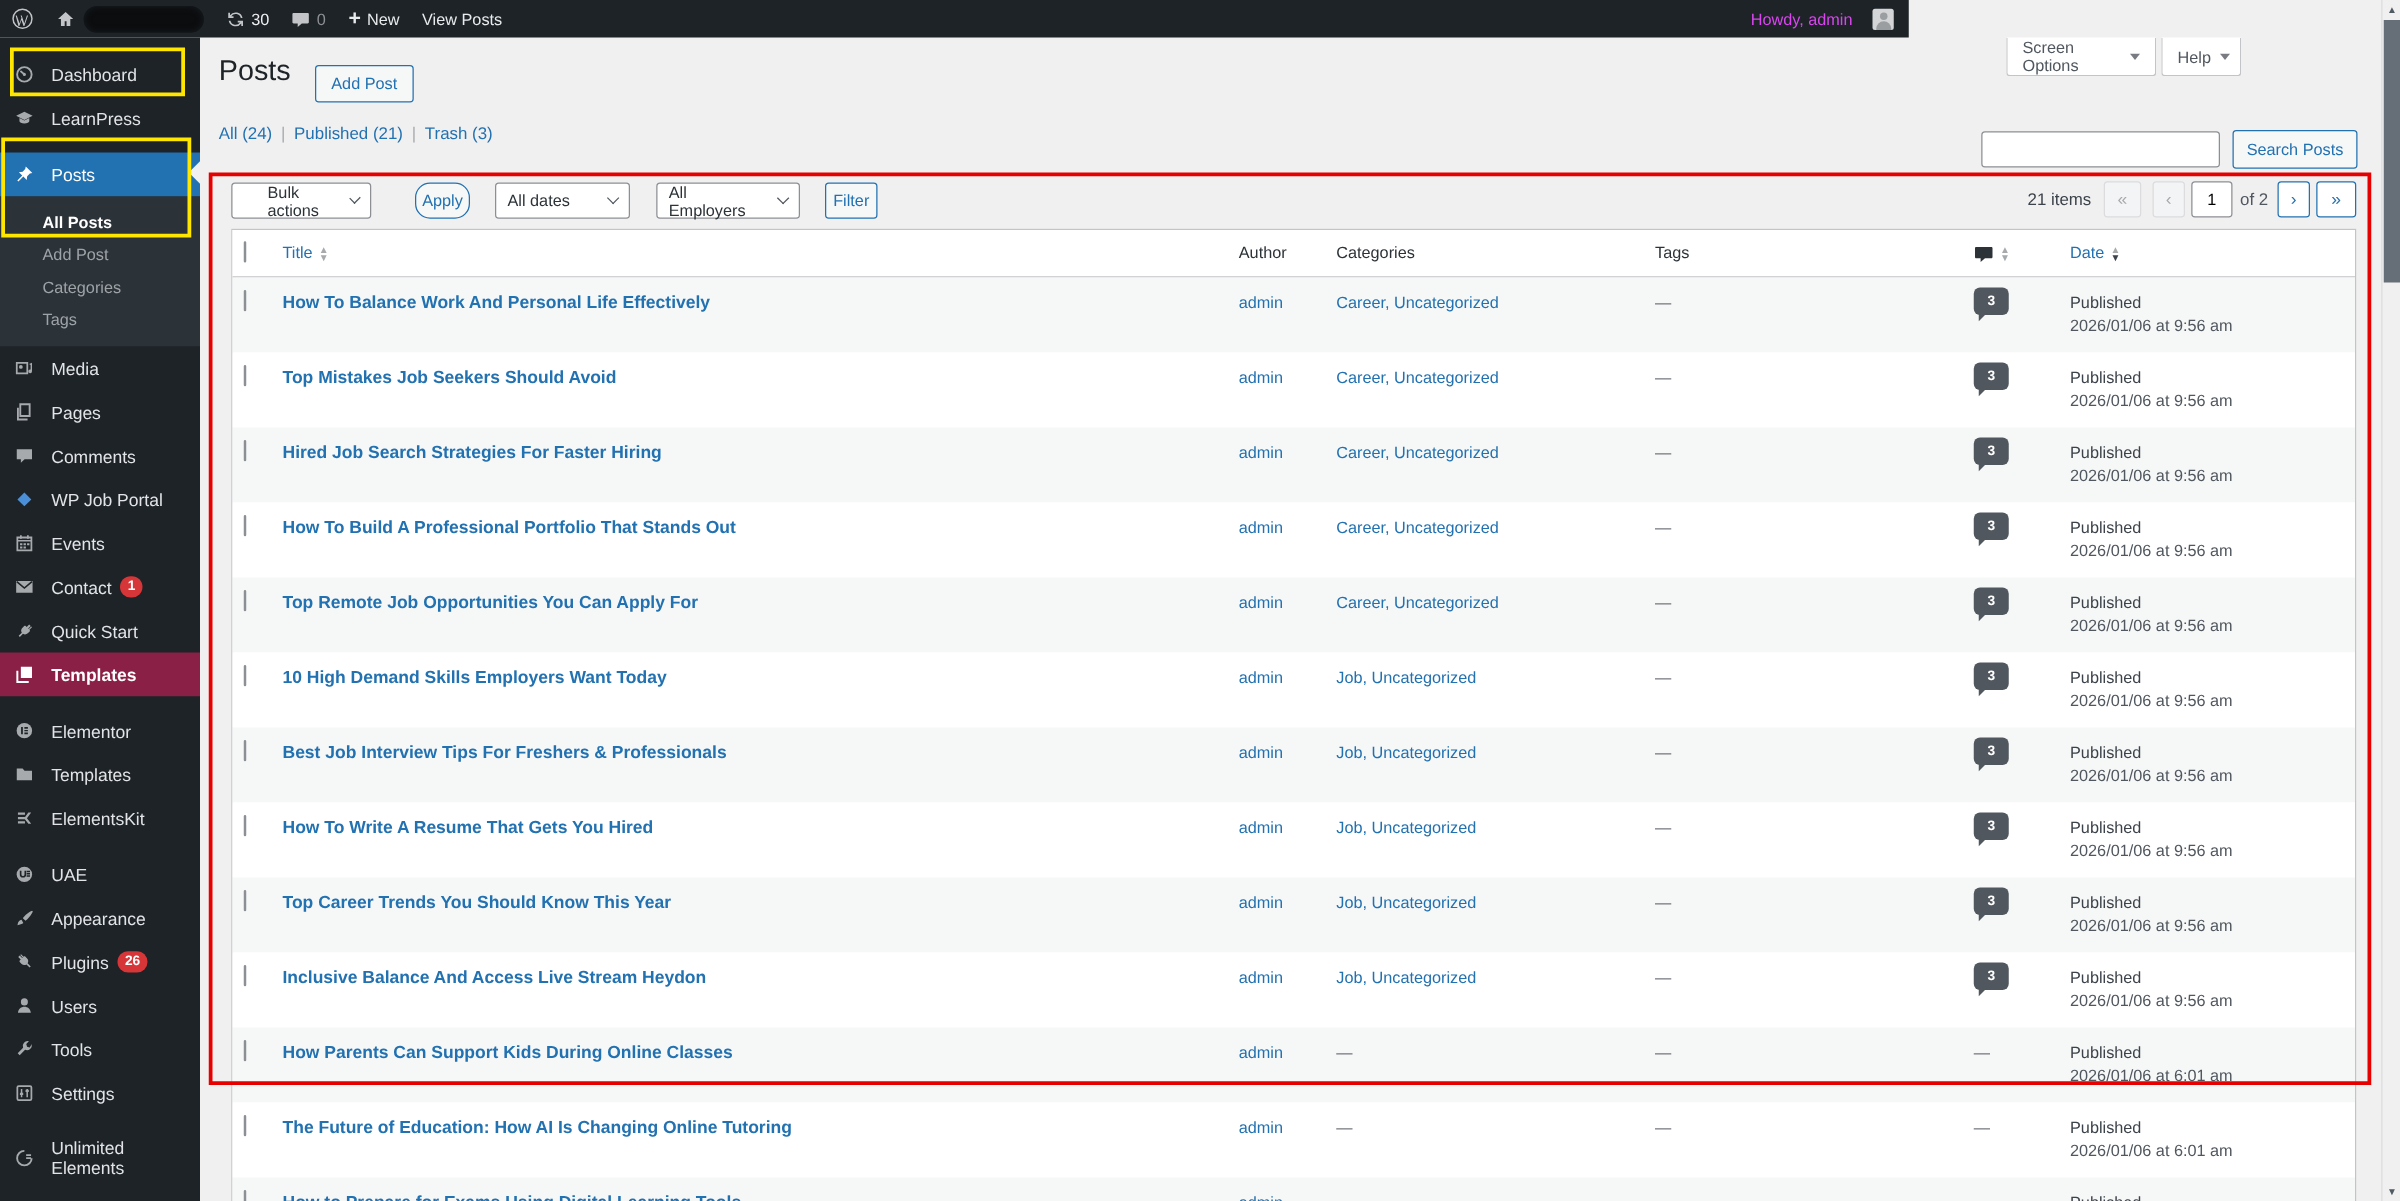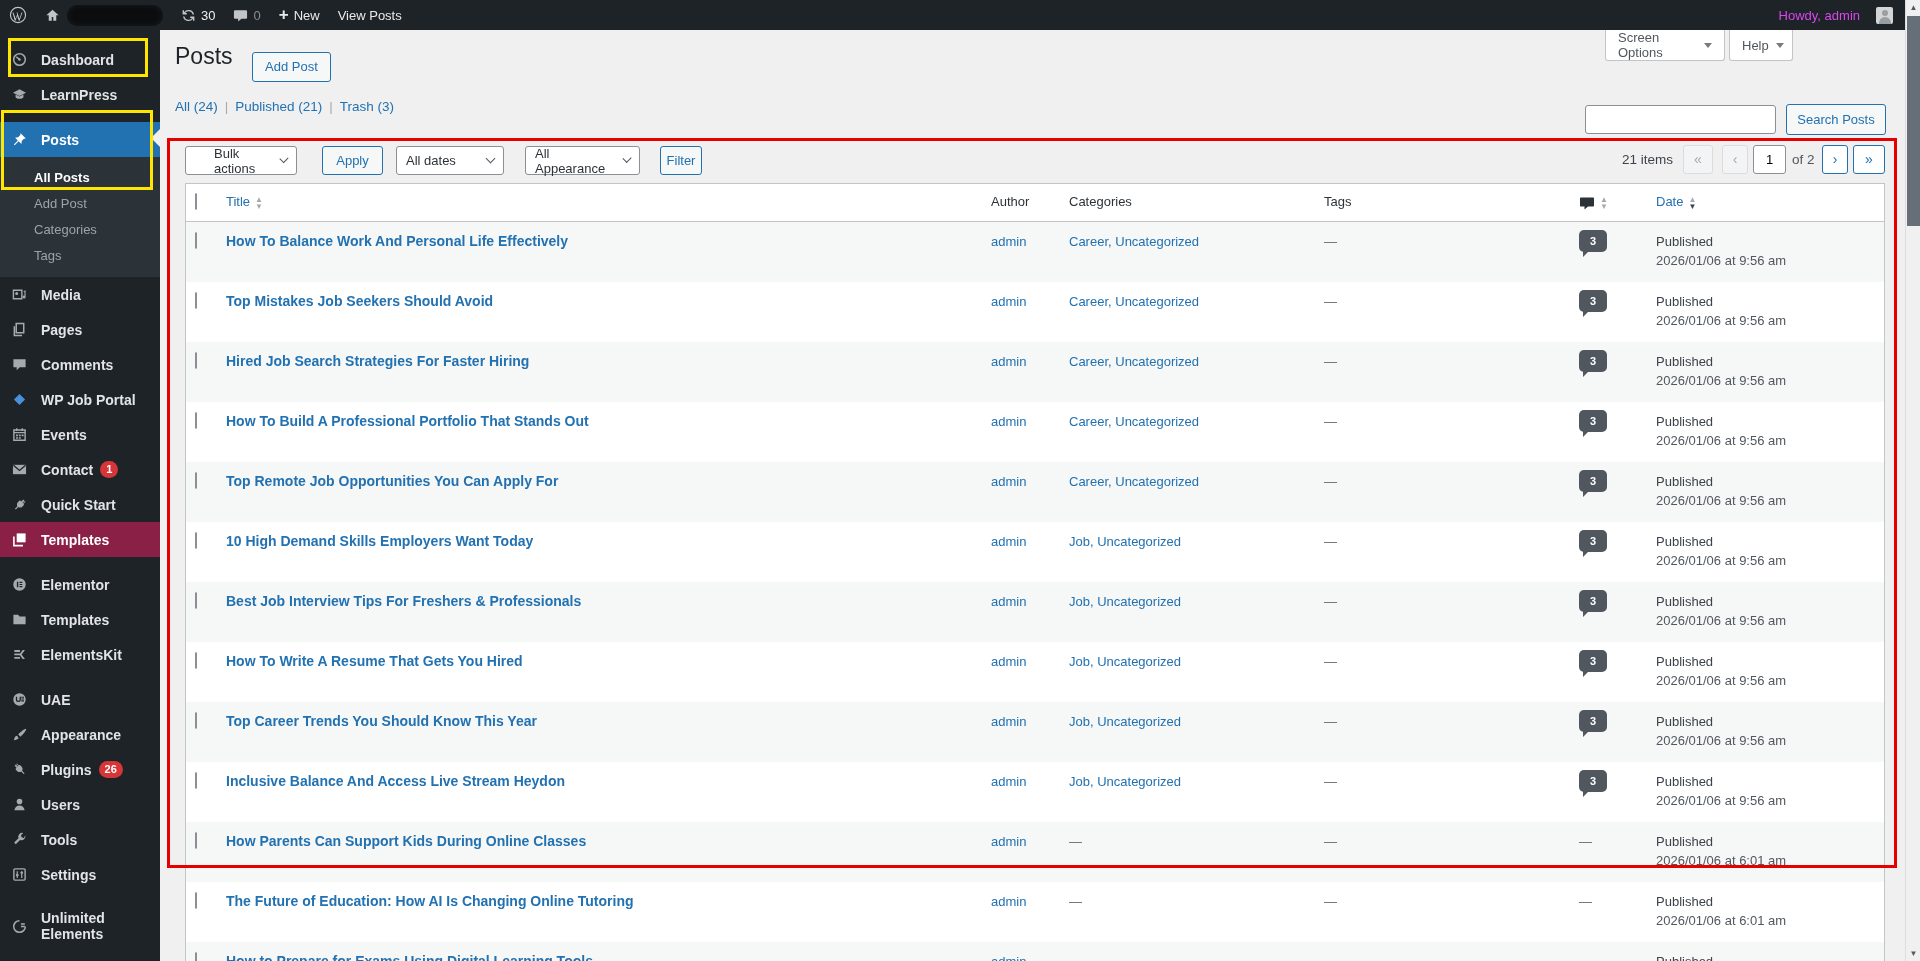--- a/index.html
+++ b/index.html
@@ -1,37 +1,37 @@
 <!DOCTYPE html>
 <html><head>
 <meta charset="utf-8">
 <style>
   * { margin:0; padding:0; box-sizing:border-box; }
   html,body { width:1920px; height:961px; overflow:hidden; }
   body { position:relative; font-family:"Liberation Sans", sans-serif; background:#f0f0f1; color:#3c434a; }
   a { text-decoration:none; }
 
   
-  #adminbar { position:absolute; left:0; top:0; width:1905px; height:30px; background:#1d2327; display:flex; align-items:center; z-index:50; color:#c3c4c7; font-size:13px; }
+  #adminbar { position:absolute; left:0; top:0; width:1527px; height:30px; background:#1d2327; display:flex; align-items:center; z-index:50; color:#c3c4c7; font-size:13px; }
   .ab-item { display:flex; align-items:center; gap:5px; height:30px; padding:0 9px; color:#e8eaec; cursor:pointer; }
   .ab-item svg { display:block; }
   #ab-site-blur { width:96px; height:21px; border-radius:11px; background:#0b0d0f; box-shadow:inset 0 0 6px #1a1d20; margin-left:2px; }
   .ab-count { color:#f0f0f1; }
   .ab-count.zero { color:#8c8f94; }
   .ab-plus { font-size:17px; font-weight:700; line-height:1; margin-top:-2px; }
   #ab-right { margin-left:auto; display:flex; align-items:center; gap:16px; padding-right:12px; color:#d946ef; }
   #ab-avatar { width:17px; height:17px; background:#d3d5d7; border-radius:2px; position:relative; overflow:hidden; }
   #ab-avatar::before { content:""; position:absolute; left:5.5px; top:3px; width:6px; height:6px; border-radius:50%; background:#9b9ea1; }
   #ab-avatar::after  { content:""; position:absolute; left:2.5px; top:10px; width:12px; height:8px; border-radius:6px 6px 0 0; background:#9b9ea1; }
 
   
   #sidebar { position:absolute; left:0; top:30px; width:160px; height:931px; background:#1d2327; padding-top:12px; z-index:10; overflow:hidden; }
   .menu-item { display:flex; align-items:center; min-height:35px; padding:0 8px 0 12px; color:#e2e4e7; font-size:14px; cursor:pointer; position:relative; }
   .menu-item .mi-icon { width:20px; color:#a7aaad; flex:0 0 20px; display:flex; align-items:center; margin-right:9px; }
-  .menu-item .mi-label { line-height:16px;font-weight:bold; }
+  .menu-item .mi-label { line-height:16px; }
   .menu-item.h48 { min-height:48px; }
   .menu-item.active-blue { background:#2271b1; color:#fff; }
   .menu-item.active-blue .mi-icon { color:#fff; }
   .menu-item.active-maroon { background:#8a2045; color:#fff; }
   .menu-item.active-maroon .mi-label { font-weight:700; }
   .menu-item.active-maroon .mi-icon { color:#fff; }
   .menu-gap { height:10px; }
   .submenu { background:#2c3338; padding:8px 0; }
   .submenu-item { height:26px; line-height:26px; padding-left:34px; font-size:13px; color:#9ea3a8; cursor:pointer; }
   .submenu-item.current { color:#fff; font-weight:700; }
@@ -51,21 +51,21 @@
   #search-input { position:absolute; left:1585px; top:105px; width:191px; height:29px; border:1px solid #8c8f94; border-radius:3px; background:#fff; padding:0 8px; font-size:13px; font-family:"Liberation Sans",sans-serif; }
   #search-btn { position:absolute; left:1786px; top:104px; width:100px; height:31px; background:#f6f7f7; border:1px solid #2271b1; border-radius:3px; color:#2271b1; font-size:13px; cursor:pointer; }
 
   
   .wpselect { position:absolute; top:146px; height:29px; background:#fff; border:1px solid #8c8f94; border-radius:3px; font-size:13px; color:#2c3338; display:flex; align-items:center; justify-content:space-between; padding:0 9px; cursor:pointer; }
   .chev { width:7px; height:7px; border-right:1.6px solid #50575e; border-bottom:1.6px solid #50575e; transform:rotate(45deg); margin-top:-4px; margin-left:10px; }
   #bulk-select { left:185px; width:112px;padding-left:28px; }
   #dates-select { left:396px; width:108px; }
   #cats-select { left:525px; width:115px; }
   .sec-btn { position:absolute; top:146px; height:29px; background:#f6f7f7; border:1px solid #2271b1; border-radius:3px; color:#2271b1; font-size:13px; cursor:pointer; }
-  #apply-btn { left:322px; width:61px; }
+  #apply-btn { left:332px; width:44px;border-radius:12px; }
   #filter-btn { left:660px; width:42px; }
   #items-count { position:absolute; left:1622px; top:152px; font-size:13.5px; color:#3c434a; }
   .pag-btn { position:absolute; top:145px; height:29px; border-radius:3px; font-size:14px; text-align:center; line-height:27px; cursor:pointer; }
   .pag-btn.disabled { background:#f3f4f5; border:1px solid #dcdcde; color:#a7aaad; }
   .pag-btn.enabled { background:#fff; border:1px solid #2271b1; color:#2271b1; }
   #pag-first { left:1683px; width:30px; }
   #pag-prev  { left:1722px; width:26px; }
   #pag-input { position:absolute; left:1753px; top:145px; width:33px; height:29px; border:1px solid #8c8f94; border-radius:3px; text-align:center; font-size:13px; font-family:"Liberation Sans",sans-serif; }
   #pag-of { position:absolute; left:1792px; top:152px; font-size:13.5px; color:#50575e; }
   #pag-next { left:1822px; width:26px; }
@@ -397,21 +397,21 @@
 <div id="bulk-select" class="wpselect">
   <span>Bulk actions</span>
     <span class="chev"></span>
 </div>
 <button id="apply-btn" class="sec-btn">Apply</button>
 <div id="dates-select" class="wpselect">
   <span>All dates</span>
     <span class="chev"></span>
 </div>
 <div id="cats-select" class="wpselect">
-  <span>All Appearance</span>
+  <span>All Employers</span>
     <span class="chev"></span>
 </div>
 <button id="filter-btn" class="sec-btn">Filter</button>
 
 <span id="items-count">21 items</span>
 <div id="pag-first" class="pag-btn disabled">«</div>
 <div id="pag-prev" class="pag-btn disabled">‹</div>
 <input id="pag-input" value="1" style="">
 <span id="pag-of">of 2</span>
 <div id="pag-next" class="pag-btn enabled">›</div>

